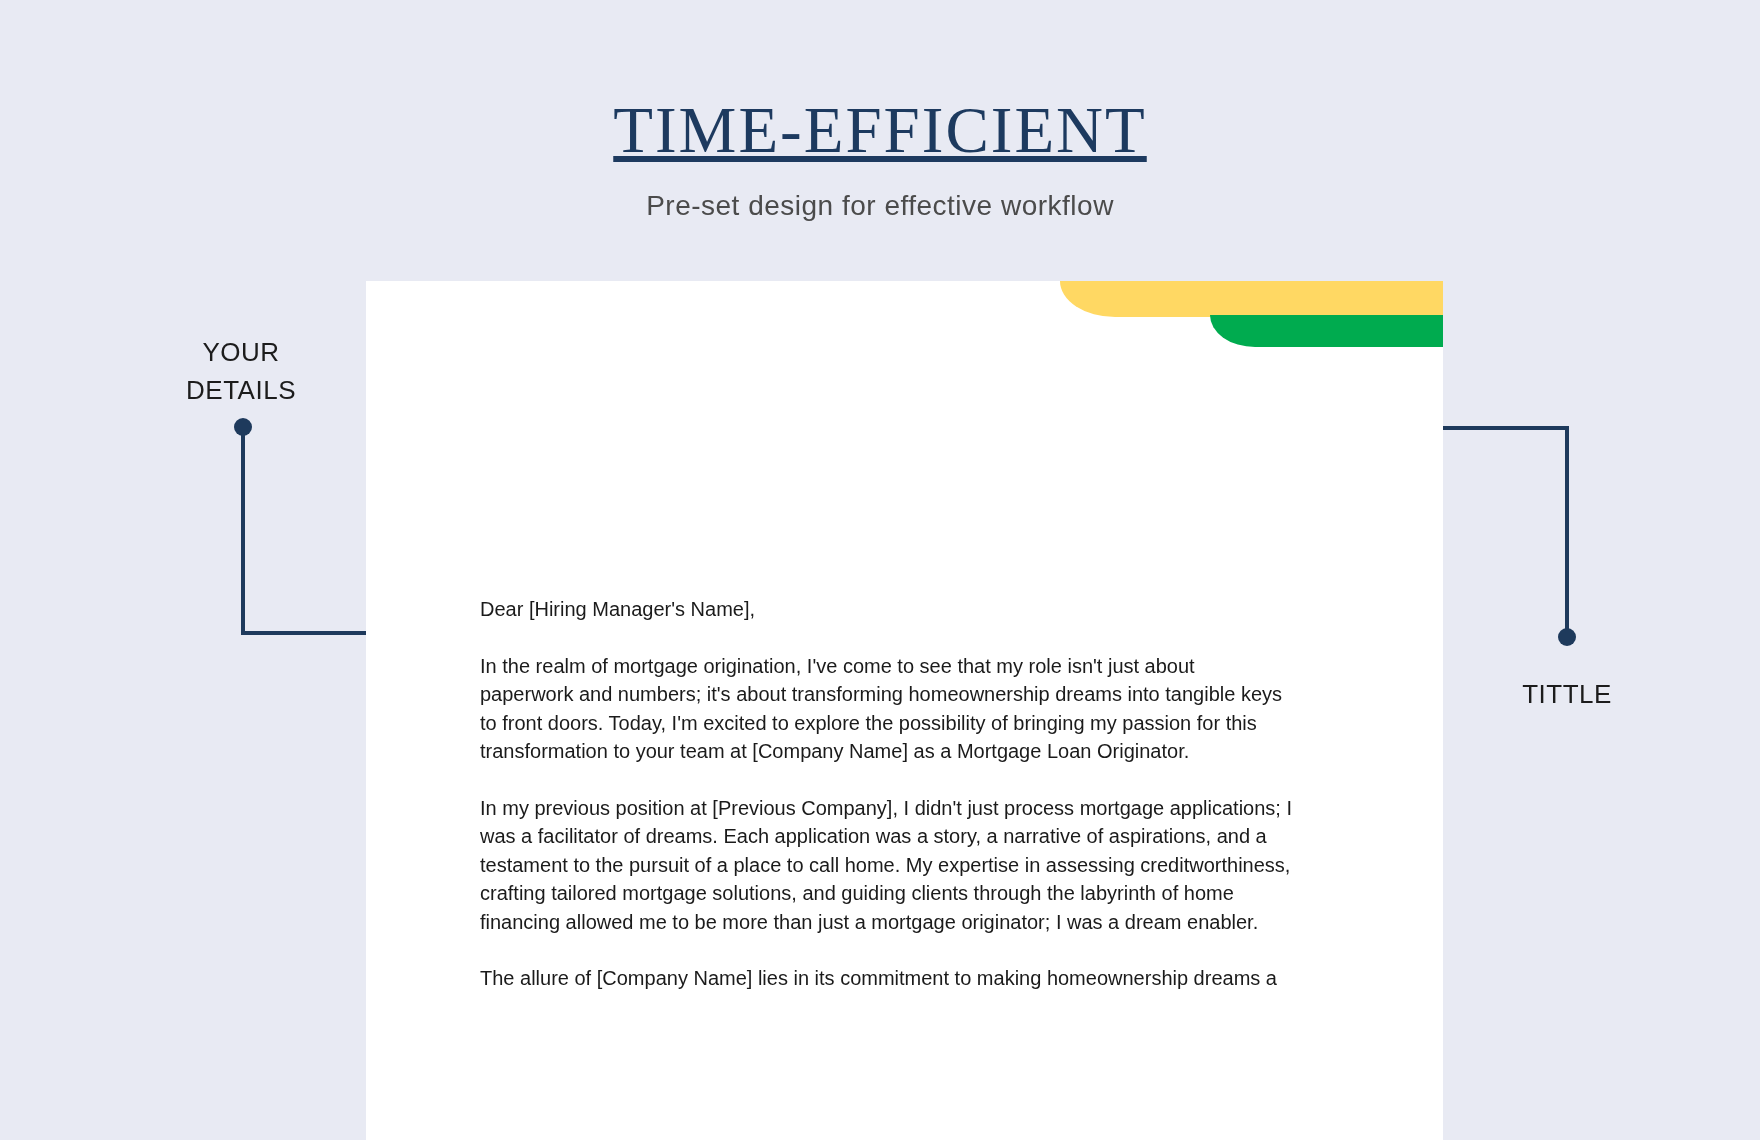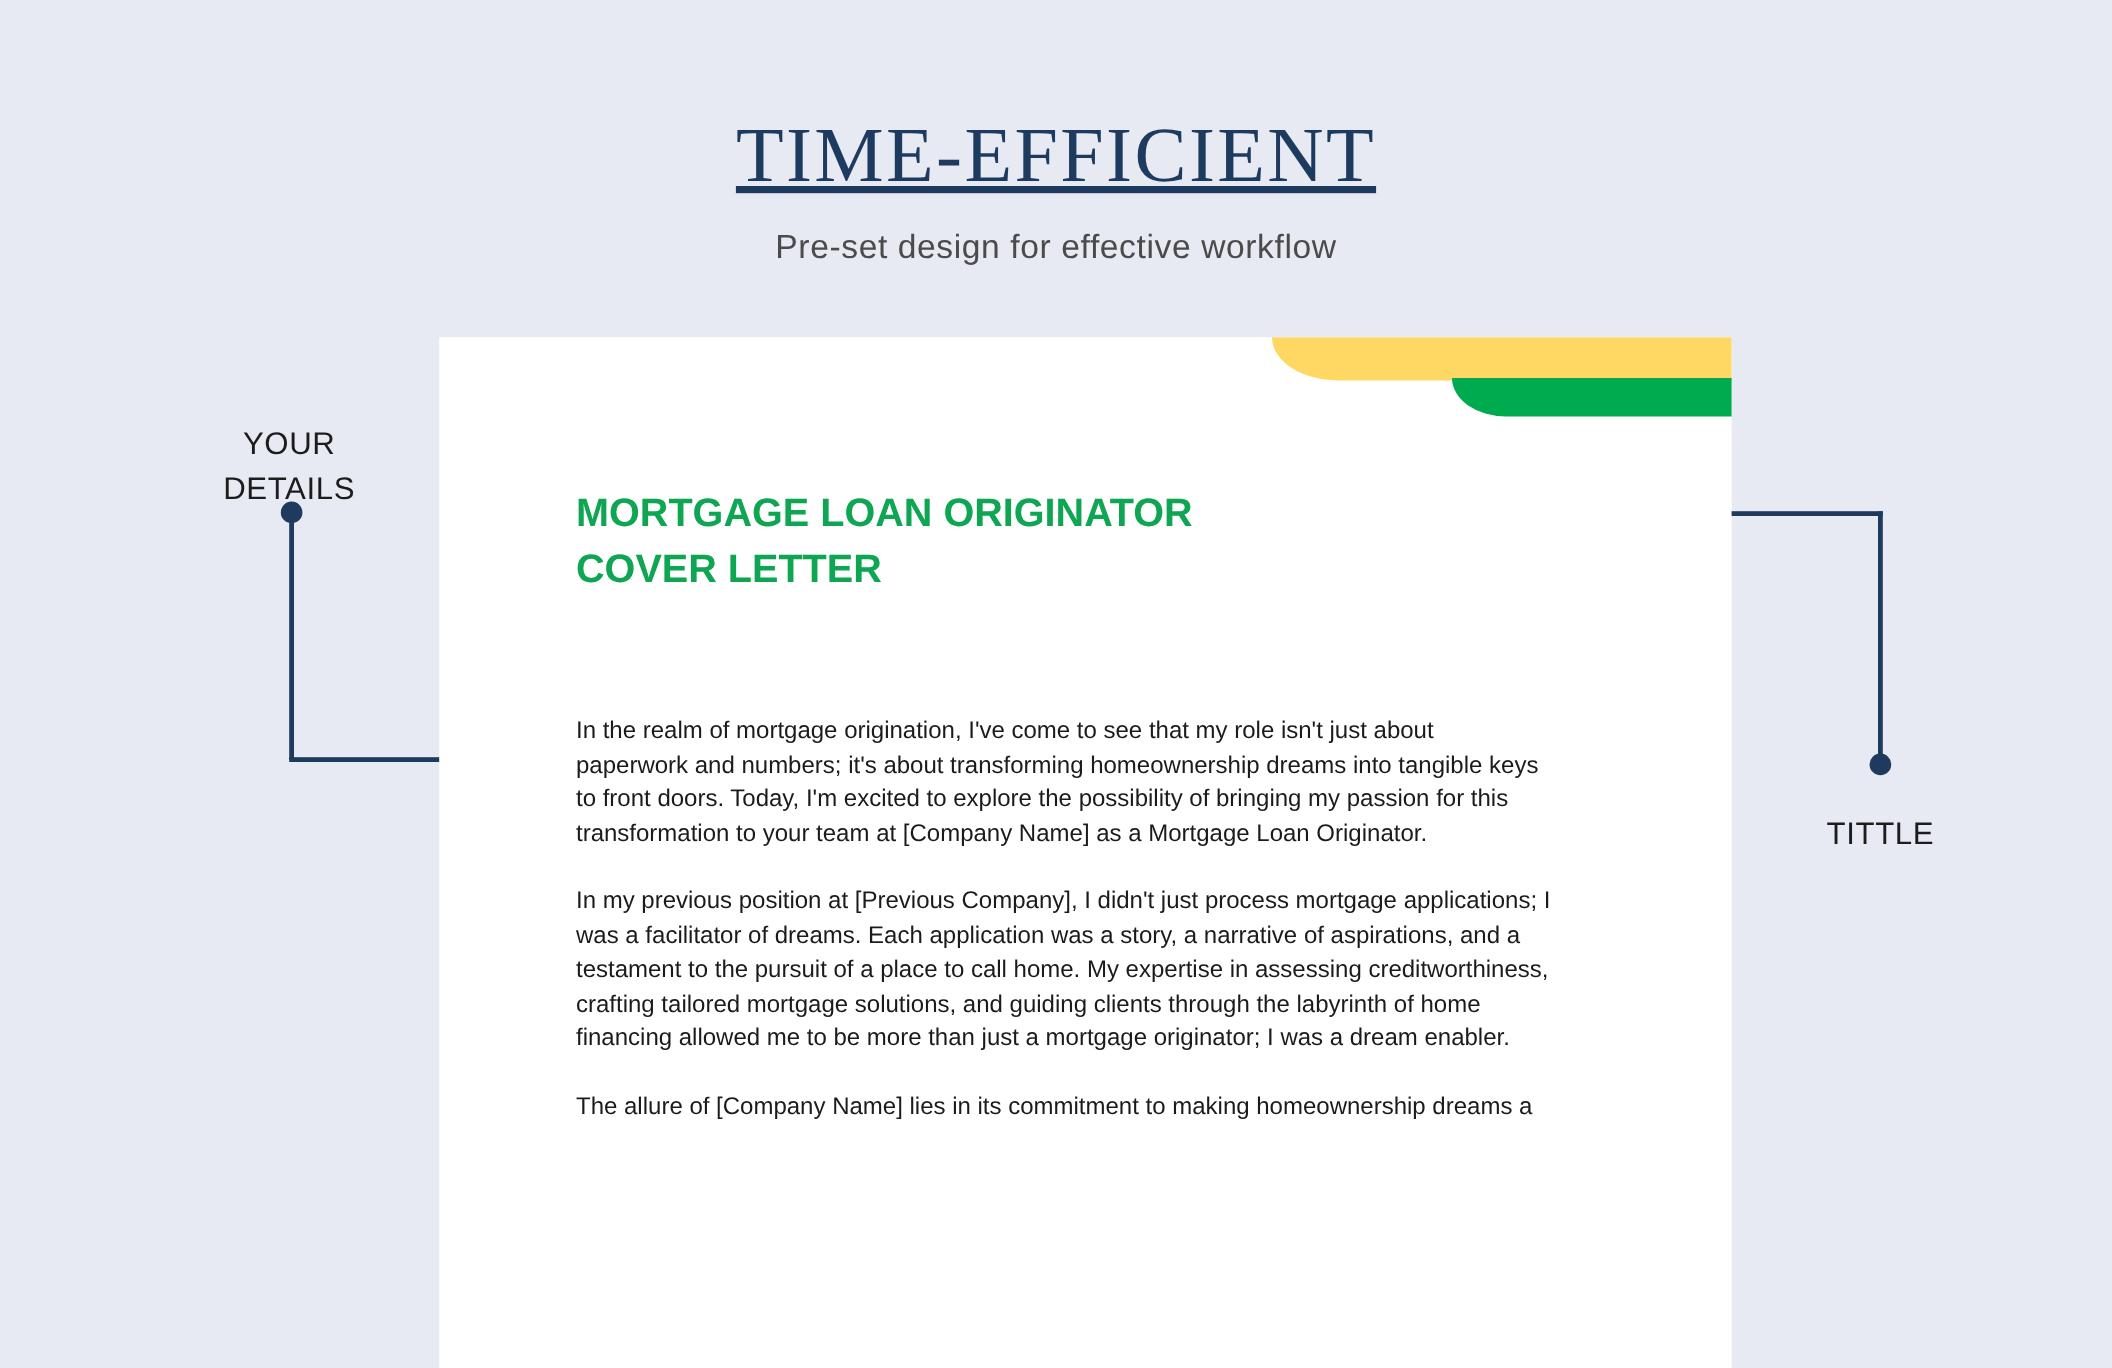--- a/index.html
+++ b/index.html
@@ -64,21 +64,21 @@
   
   .ann-label{
     position:absolute;
     font-size:26px;font-weight:500;
     letter-spacing:0.5px;
     color:#1c1c1c;
     text-align:center;
     line-height:38px;
     white-space:pre;
   }
-  .ann-label.left{left:141px;top:333px;width:200px;margin-top:17px;}
+  .ann-label.left{left:141px;top:333px;width:200px;}
   .ann-label.right{left:1467px;top:675px;width:200px;}
   .dot{
     position:absolute;width:18px;height:18px;
     border-radius:50%;
     background:#1e3a5c;
   }
   .dot.left-dot{left:234px;top:418px;}
   .dot.right-dot{left:1558px;top:628px;}
   .line{position:absolute;background:#1e3a5c;}
   .vline-left{left:241px;top:427px;width:4px;height:206px;}
@@ -102,24 +102,23 @@
 
   <div class="line hline-right"></div>
   <div class="line vline-right"></div>
   <div class="dot right-dot"></div>
   <div class="ann-label right">TITTLE</div>
 
   <div class="page">
     <div class="bar yellow"></div>
     <div class="bar green"></div>
 
-    <div class="doc-title">MORTGAGE LOAN ORIGINATOR
-COVER LETTER</div>
 
     <div class="body-text">
+      <div class="para">Dear [Hiring Manager's Name],</div>
       <div class="para">In the realm of mortgage origination, I've come to see that my role isn't just about
 paperwork and numbers; it's about transforming homeownership dreams into tangible keys
 to front doors. Today, I'm excited to explore the possibility of bringing my passion for this
 transformation to your team at [Company Name] as a Mortgage Loan Originator.</div>
       <div class="para">In my previous position at [Previous Company], I didn't just process mortgage applications; I
 was a facilitator of dreams. Each application was a story, a narrative of aspirations, and a
 testament to the pursuit of a place to call home. My expertise in assessing creditworthiness,
 crafting tailored mortgage solutions, and guiding clients through the labyrinth of home
 financing allowed me to be more than just a mortgage originator; I was a dream enabler.</div>
       <div class="para">The allure of [Company Name] lies in its commitment to making homeownership dreams a</div>

